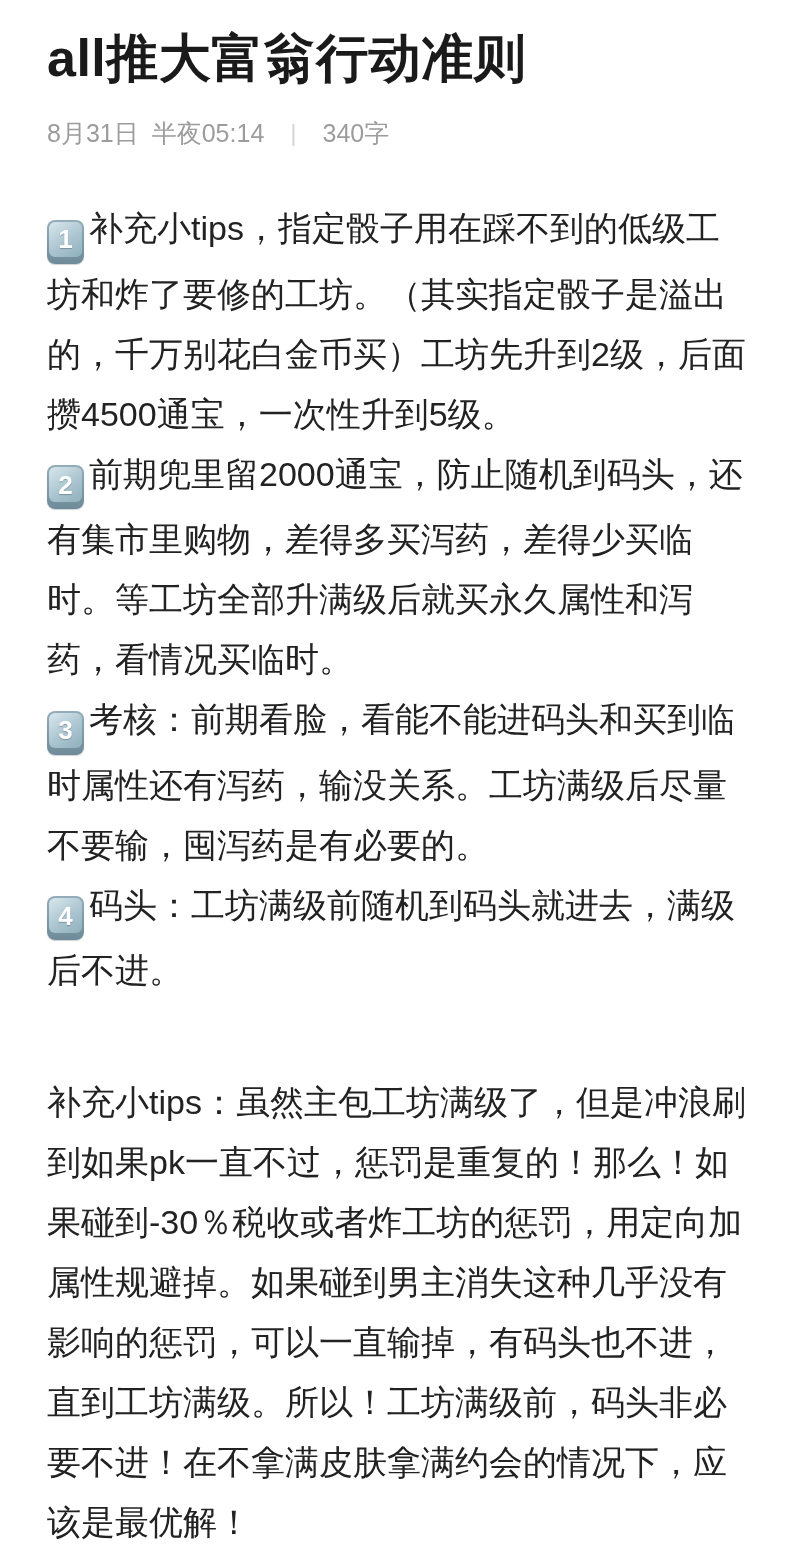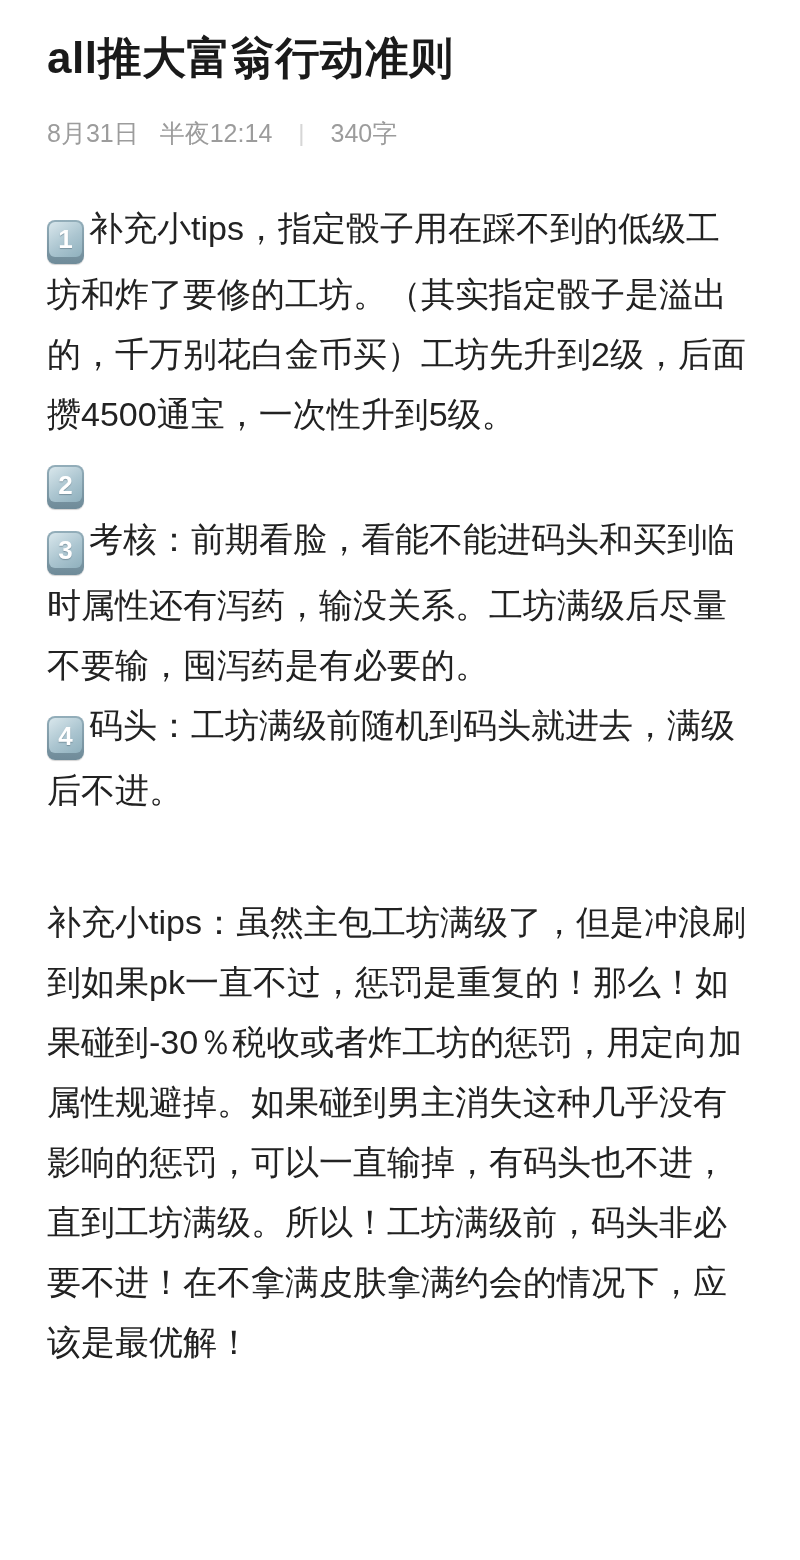--- a/index.html
+++ b/index.html
@@ -15,35 +15,35 @@
   }
   .page {
     box-sizing: border-box;
     width: 800px;
     min-height: 1560px;
     padding: 30px 47px 40px 47px;
     background: #ffffff;
   }
   .note-title {
     margin: 0;
-    font-size: 44px;
+    font-size: 52px;
     line-height: 56px;
     font-weight: 700;
     color: #1a1a1a;
     letter-spacing: 0.5px;
   }
   .note-meta {
     margin-top: 32px;
     font-size: 25px;
     line-height: 30px;
     color: #9c9c9c;
     display: flex;
     align-items: center;
   }
-  .note-meta .m-date { margin-right: 21px; }
+  .note-meta .m-date { margin-right: 13px; }
   .note-meta .m-time { margin-right: 0; }
   .note-meta .m-sep {
     color: #d6d6d6;
     margin: 0 26px;
     font-size: 24px;
   }
   .note-body {
     margin-top: 50px;
     width: 706px;
     font-size: 34px;
@@ -90,34 +90,34 @@
 </style>
 </head>
 <body>
 
 <div class="page">
 
   <h1 class="note-title">all推大富翁行动准则</h1>
 
   <div class="note-meta">
     <span class="m-date">8月31日</span>
-    <span class="m-time">半夜12:14</span>
+    <span class="m-time">半夜05:14</span>
     <span class="m-sep">|</span>
     <span class="m-count">340字</span>
   </div>
 
   <div class="note-body">
 
     <p class="para"><span class="keycap"><span class="face">
             <span class="digit">1</span>
           </span></span><span>补充小tips，指定骰子用在踩不到的低级工坊和炸了要修的工坊。（其实指定骰子是溢出的，千万别花白金币买）工坊先升到2级，后面攒4500通宝，一次性升到5级。</span></p>
 
     <p class="para"><span class="keycap"><span class="face">
             <span class="digit">2</span>
-          </span></span></p>
+          </span></span><span>前期兜里留2000通宝，防止随机到码头，还有集市里购物，差得多买泻药，差得少买临时。等工坊全部升满级后就买永久属性和泻药，看情况买临时。</span></p>
 
     <p class="para"><span class="keycap"><span class="face">
             <span class="digit">3</span>
           </span></span><span>考核：前期看脸，看能不能进码头和买到临时属性还有泻药，输没关系。工坊满级后尽量不要输，囤泻药是有必要的。</span></p>
 
     <p class="para"><span class="keycap"><span class="face">
             <span class="digit">4</span>
           </span></span><span>码头：工坊满级前随机到码头就进去，满级后不进。</span></p>
 
     <p class="para tips"><span>补充小tips：虽然主包工坊满级了，但是冲浪刷到如果pk一直不过，惩罚是重复的！那么！如果碰到-30％税收或者炸工坊的惩罚，用定向加属性规避掉。如果碰到男主消失这种几乎没有影响的惩罚，可以一直输掉，有码头也不进，直到工坊满级。所以！工坊满级前，码头非必要不进！在不拿满皮肤拿满约会的情况下，应该是最优解！</span></p>

